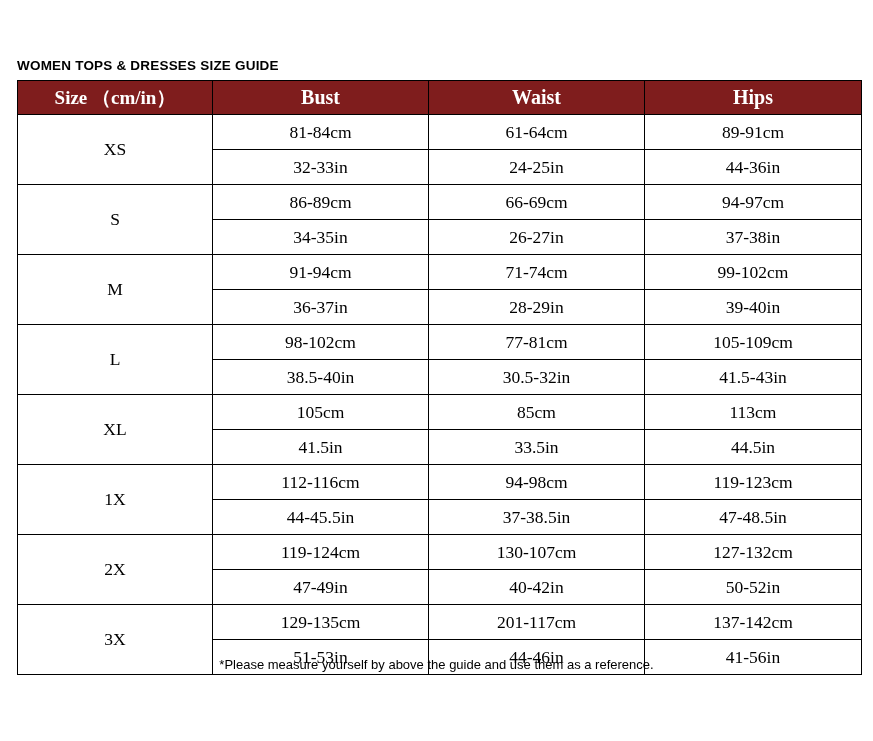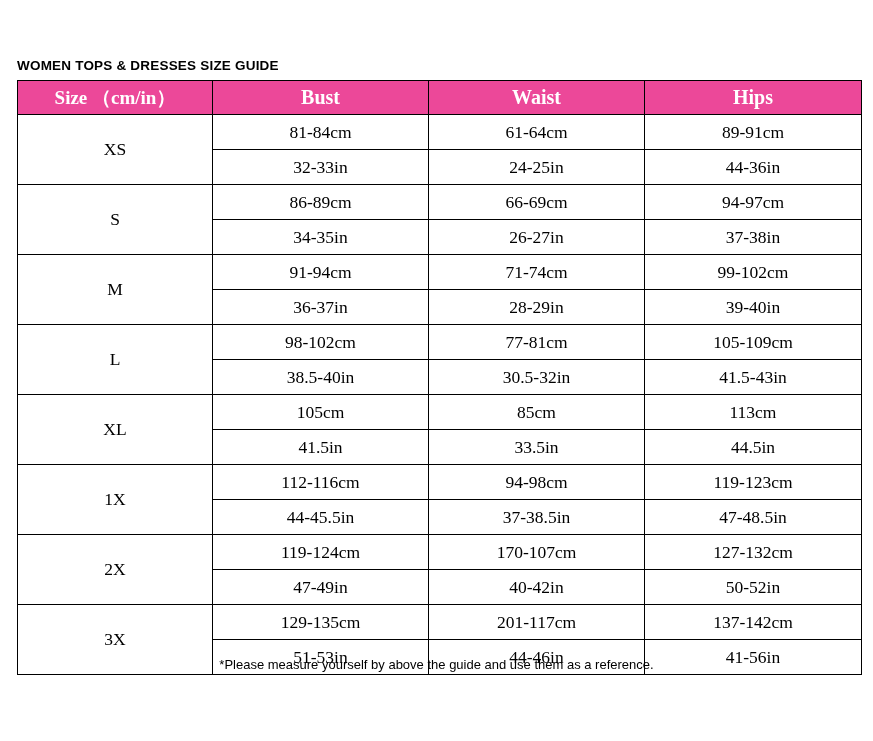--- a/index.html
+++ b/index.html
@@ -40,21 +40,21 @@
     font-family: "Liberation Serif", serif;
   }
   .size-table th,
   .size-table td {
     border: 1px solid #000000;
     text-align: center;
     vertical-align: middle;
     padding: 0;
   }
   .size-table thead th {
-    background: #ec4899;
+    background: #7f1d1d;
     color: #ffffff;
     font-size: 20px;
     font-weight: bold;
     height: 33px;
     border: 1px solid #000000;
   }
   .size-table thead th.col-size {
     font-size: 19px;
   }
   .col-size { width: 194px; }
@@ -171,21 +171,21 @@
       </tr>
       <tr>
         <td>44-45.5in</td>
         <td>37-38.5in</td>
         <td>47-48.5in</td>
       </tr>
 
       <tr>
         <td class="size-cell" rowspan="2">2X</td>
         <td>119-124cm</td>
-        <td>170-107cm</td>
+        <td>130-107cm</td>
         <td>127-132cm</td>
       </tr>
       <tr>
         <td>47-49in</td>
         <td>40-42in</td>
         <td>50-52in</td>
       </tr>
 
       <tr>
         <td class="size-cell" rowspan="2">3X</td>

